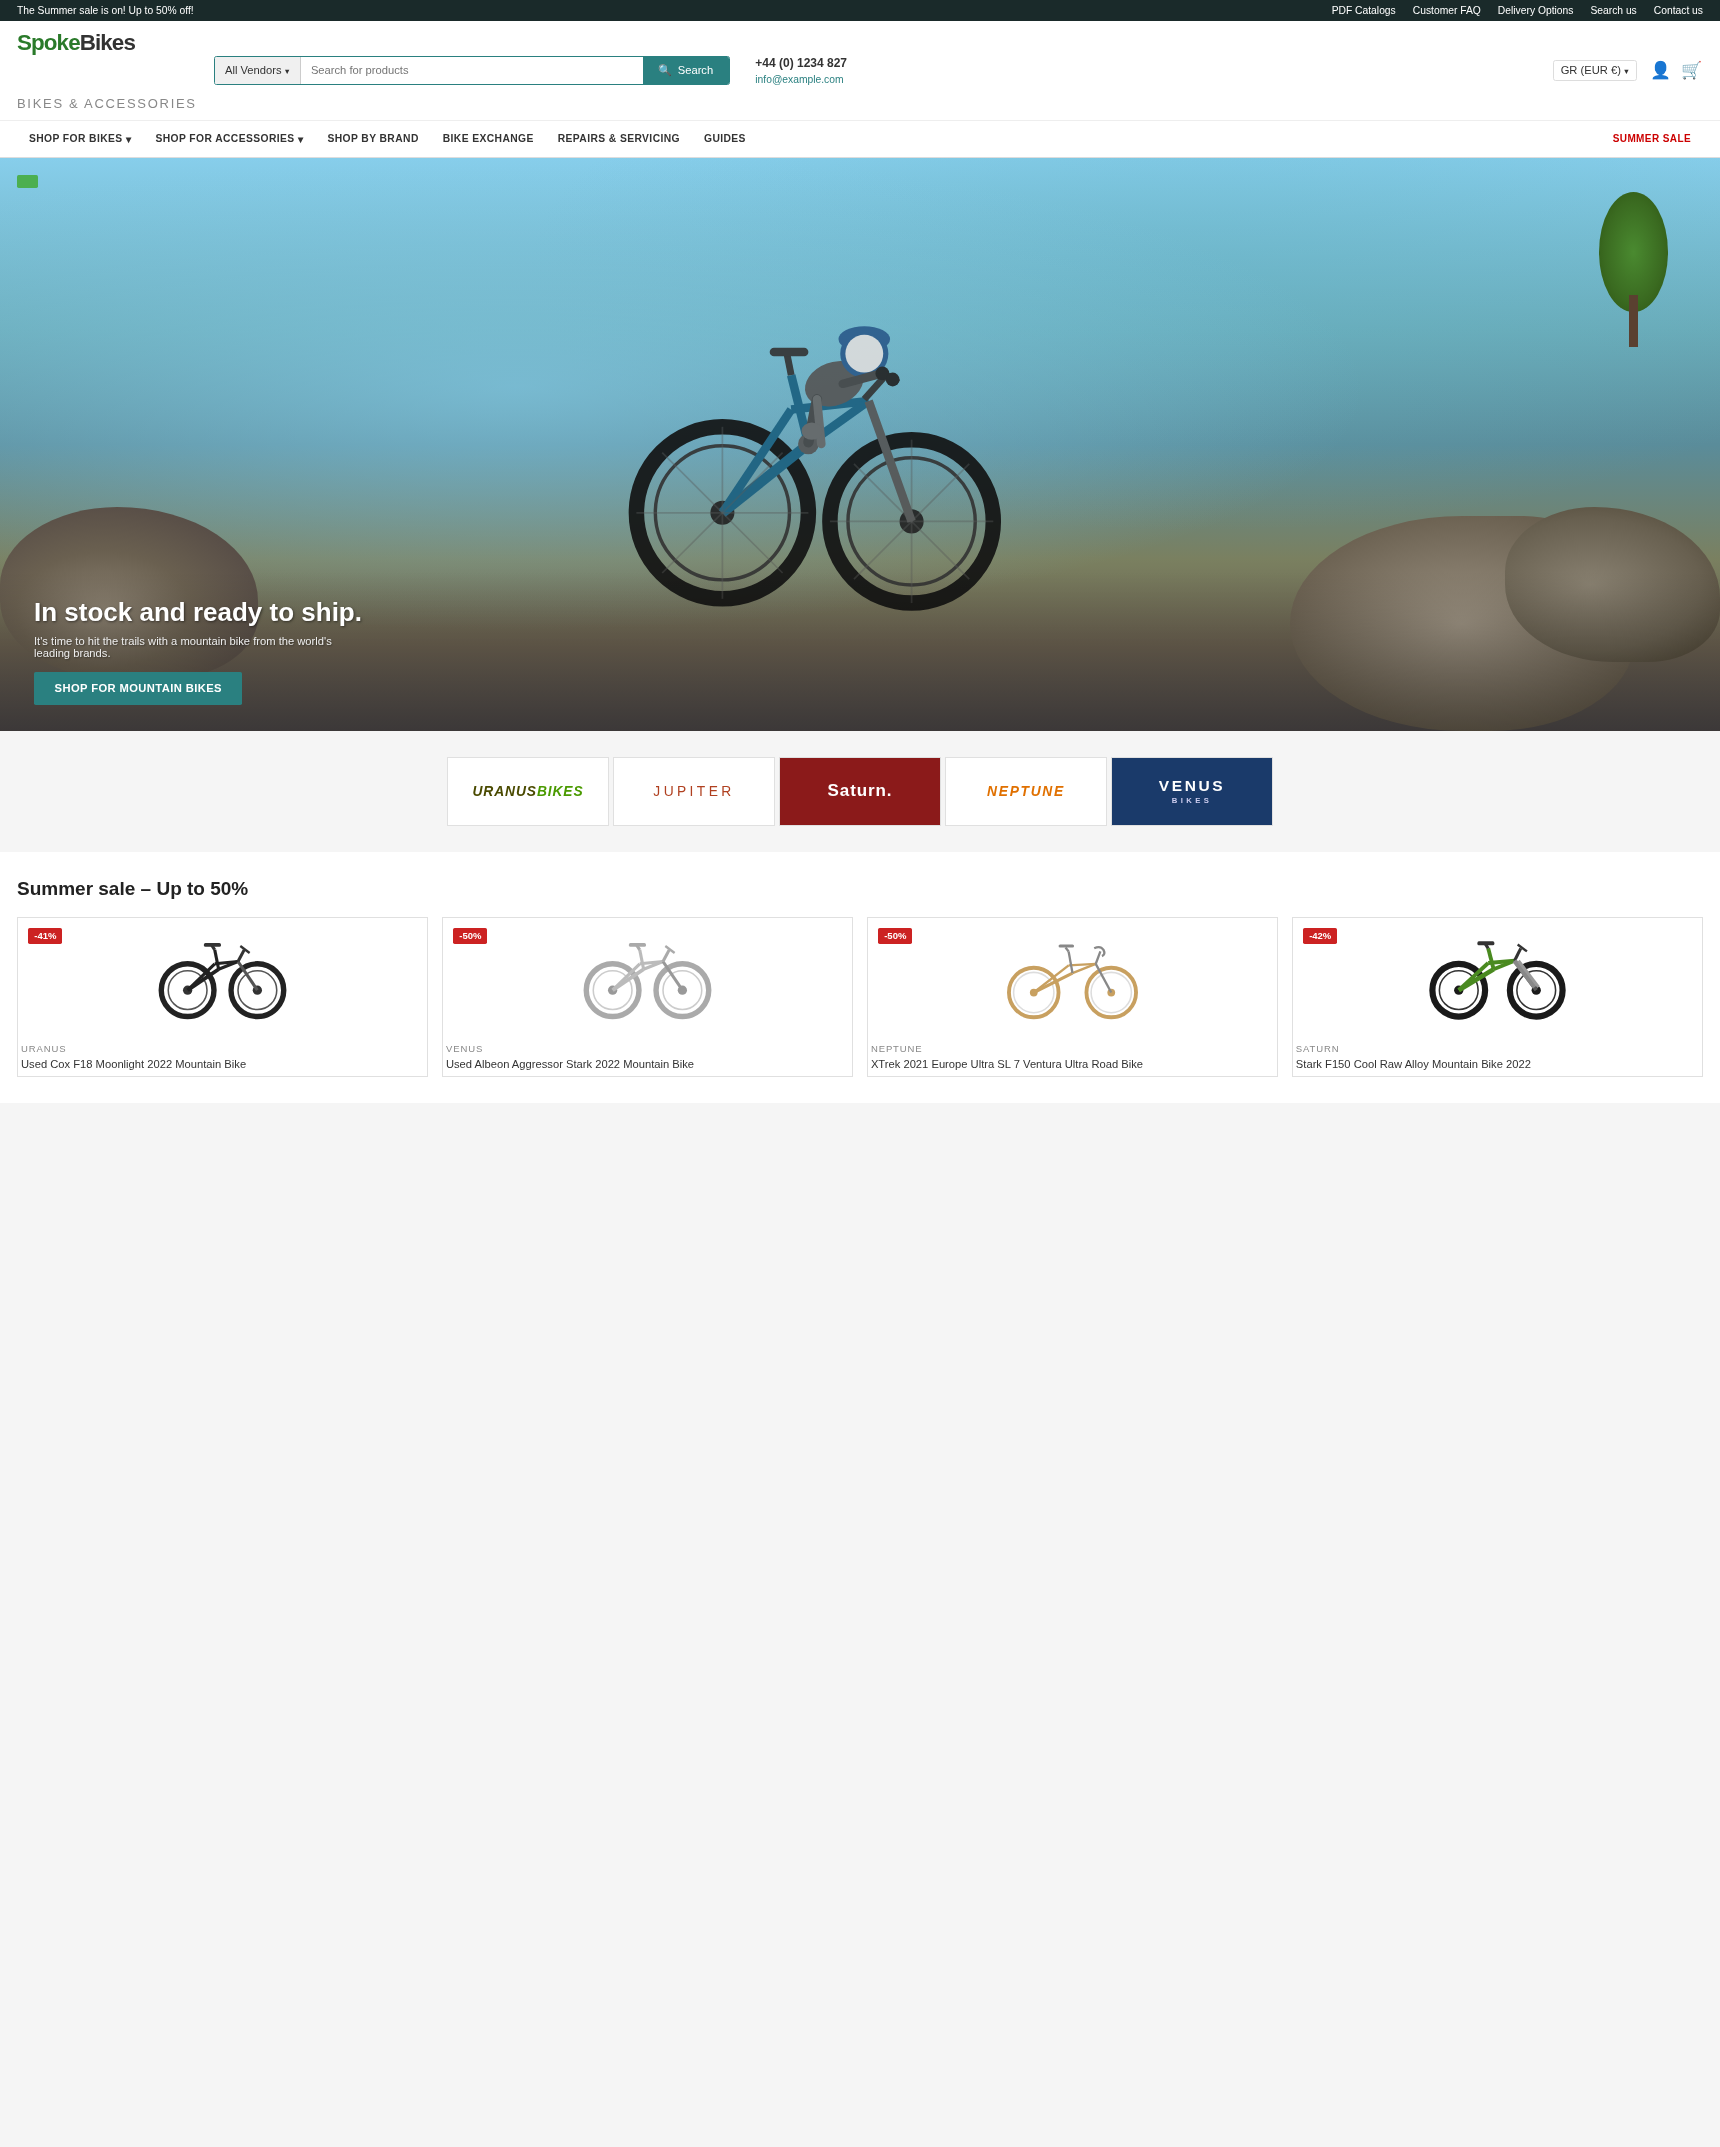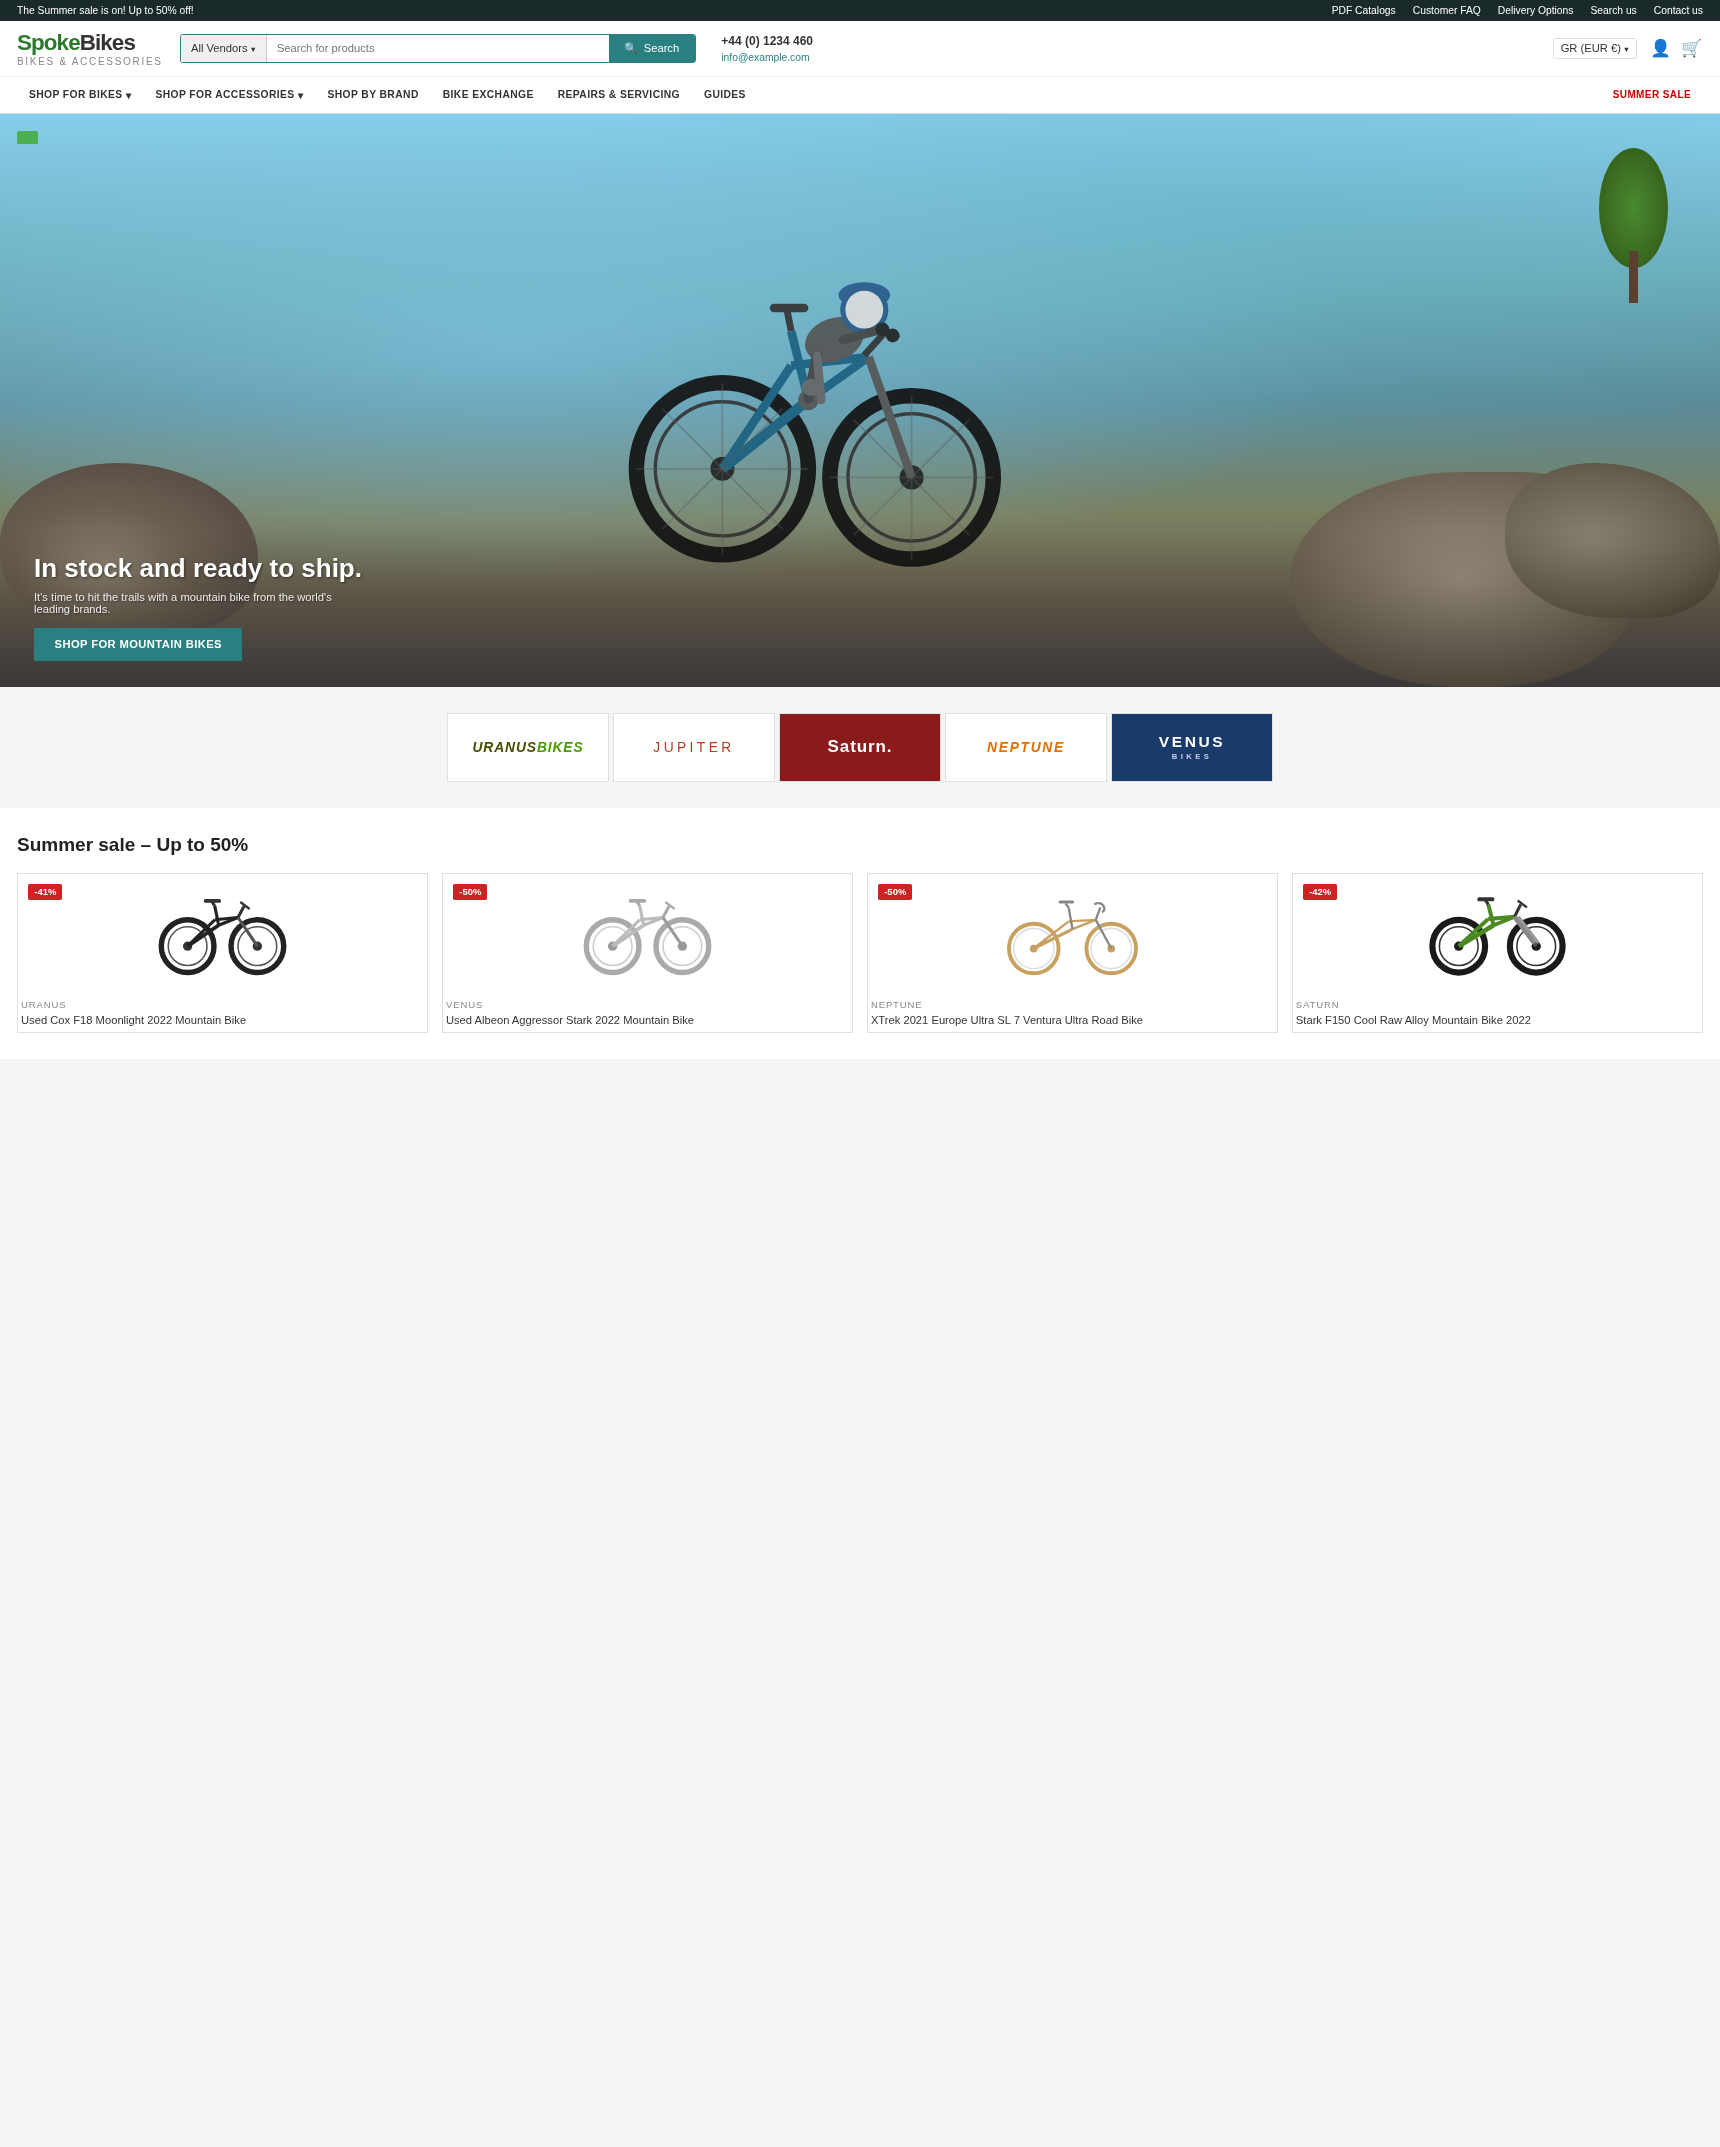--- a/index.html
+++ b/index.html
@@ -23,21 +23,21 @@
       background: #fff;
       display: flex;
       align-items: center;
       padding: 8.6px 17px;
       gap: 17px;
       border-bottom: 0.9px solid #eee;
     }
     .logo { display: flex; flex-direction: column; min-width: 112px; }
     .logo-spoke { font-size: 22.4px; font-weight: bold; color: #2a7a2a; letter-spacing: -0.9px; }
     .logo-spoke span { color: #333; }
-    .logo-tagline { font-size: 10px; color: #888; letter-spacing: 1.7px; text-transform: uppercase; }
+    .logo-tagline { font-size: 13px; color: #888; letter-spacing: 1.7px; text-transform: uppercase; margin-top: 40px; }
 
     .search-bar { display: flex; flex: 1; max-width: 516px; border: 1.7px solid #2a8080; border-radius: 2.6px; overflow: hidden; }
     .vendor-select {
       background: #f0f0f0;
       border: none;
       border-right: 0.9px solid #ccc;
       padding: 6.9px 10.3px;
       font-size: 11.2px;
       cursor: pointer;
       display: flex;
@@ -339,21 +339,21 @@
       <span class="chevron"></span>
     </div>
     <input class="search-input" type="text" placeholder="Search for products" style="">
     <button class="search-btn">
       <span>🔍</span>
       <span>Search</span>
     </button>
   </div>
 
   <div class="header-contact">
-    <div class="phone">+44 (0) 1234 460</div>
+    <div class="phone">+44 (0) 1234 827</div>
     <div class="email">info@example.com</div>
   </div>
 
   <div class="header-right">
     <div class="currency-selector">
       <span>GR (EUR €)</span>
       <span class="chevron"></span>
     </div>
     <div class="header-icons">
       <button class="icon-btn">

